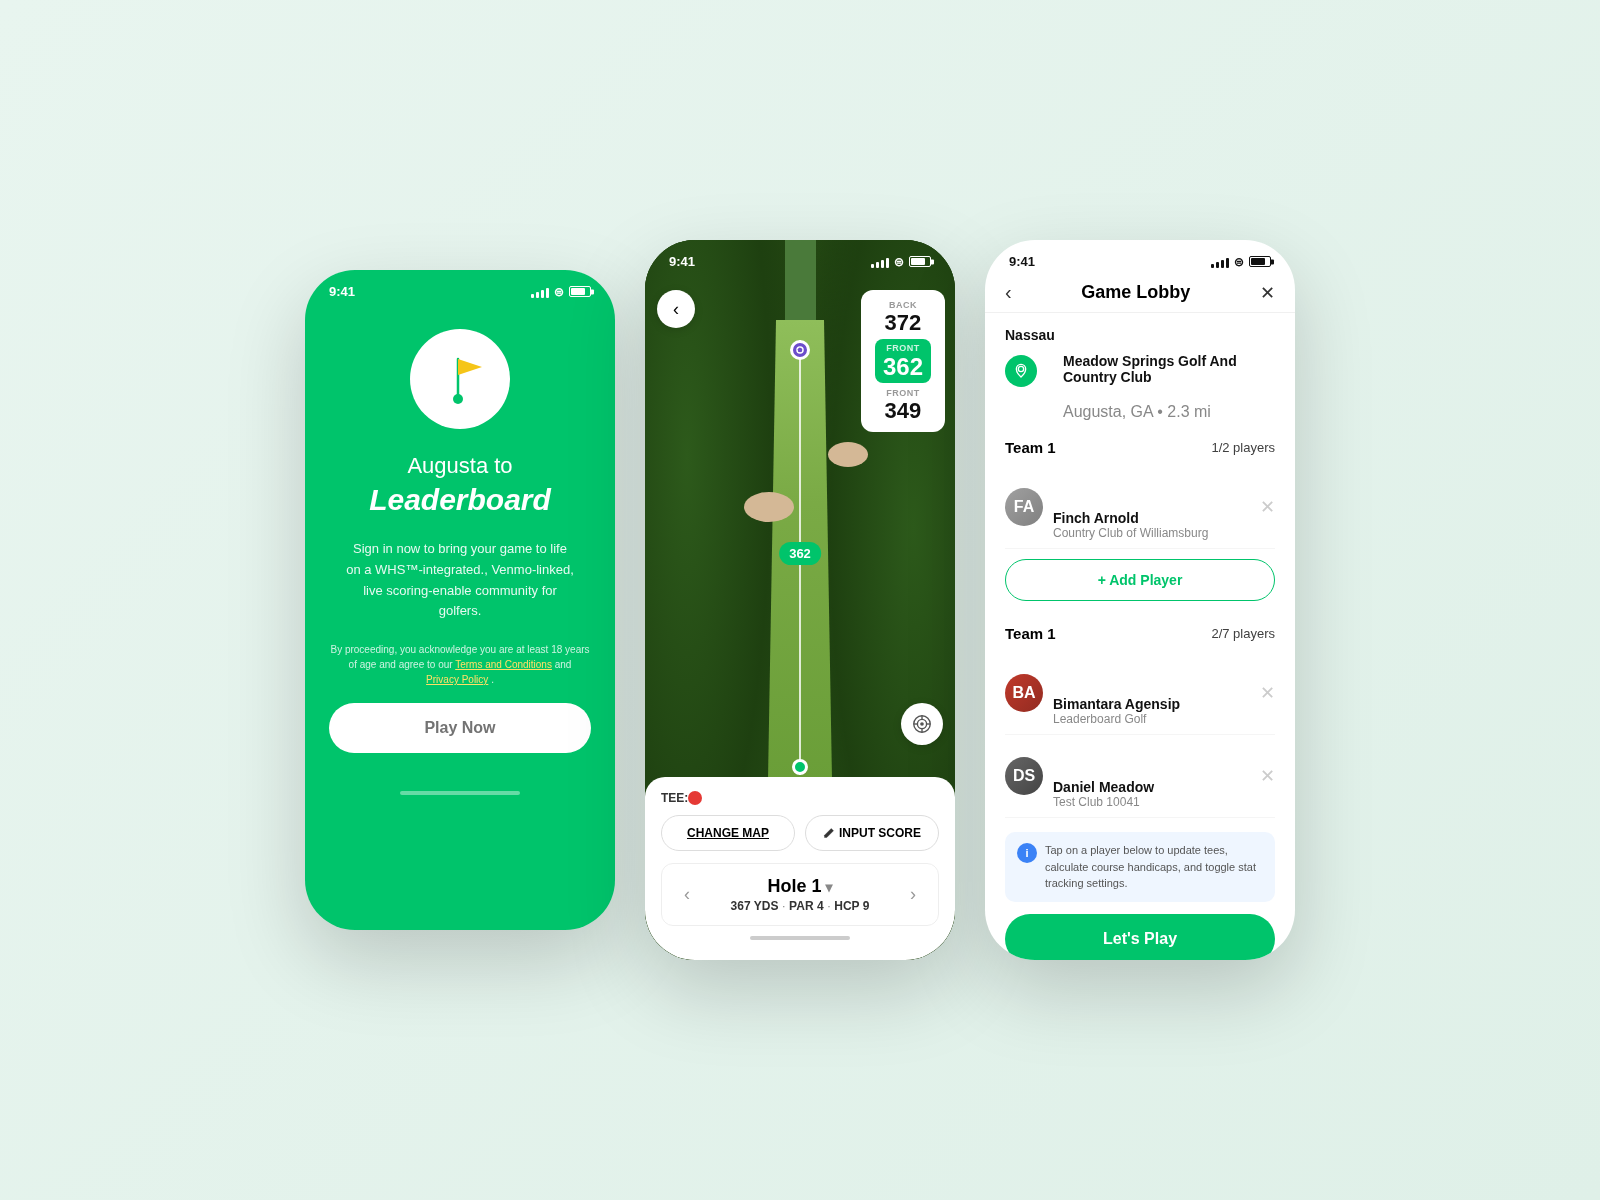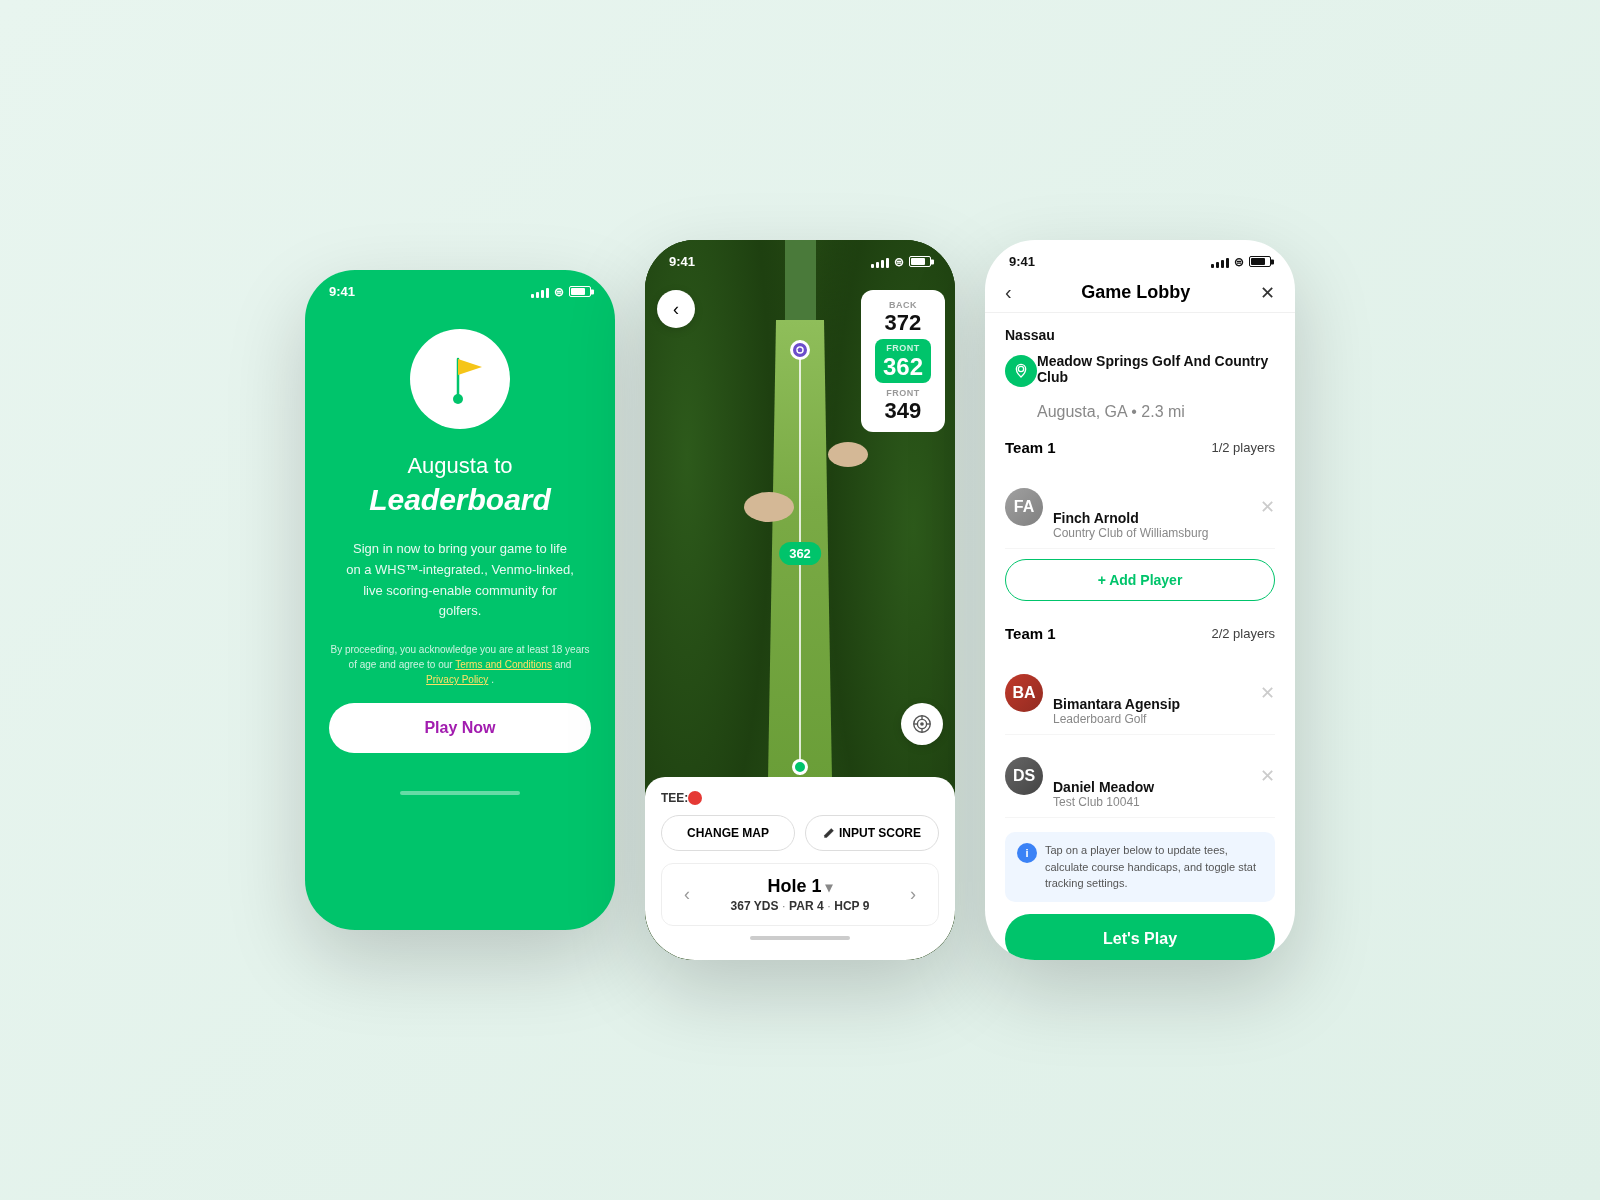--- a/index.html
+++ b/index.html
@@ -90,21 +90,21 @@
     }
     .terms-link { color: #ffe066; text-decoration: underline; cursor: pointer; }
     .play-btn {
       width: 100%;
       background: white;
       border: none;
       border-radius: 30px;
       padding: 16px;
       font-size: 16px;
       font-weight: 600;
-      color: #a21caf;
+      color: #737373;
       cursor: pointer;
     }
     .home-indicator {
       width: 120px;
       height: 4px;
       background: rgba(255,255,255,0.4);
       border-radius: 2px;
       margin: 8px auto 6px;
     }
 
@@ -338,20 +338,21 @@
     .change-map-btn {
       flex: 1;
       background: white;
       border: 1.5px solid #ddd;
       border-radius: 24px;
       padding: 10px;
       font-size: 12px;
       font-weight: 600;
       text-align: center;
       cursor: pointer;
+      text-decoration: underline;
     }
     .input-score-btn {
       flex: 1;
       background: white;
       border: 1.5px solid #ddd;
       border-radius: 24px;
       padding: 10px;
       font-size: 12px;
       font-weight: 600;
       text-align: center;
@@ -431,21 +432,21 @@
     .lobby-body { padding: 14px 20px; overflow: hidden; }
     .nassau-label {
       font-size: 14px;
       font-weight: 600;
       color: #111;
       margin-bottom: 10px;
     }
     .course-row {
       display: flex;
       align-items: flex-start;
-      gap: 0;
+      gap: 26px;
       margin-bottom: 18px;
     }
     .course-icon {
       width: 32px;
       height: 32px;
       background: #00c46b;
       border-radius: 50%;
       display: flex;
       align-items: center;
       justify-content: center;
@@ -784,21 +785,21 @@
         </div>
         <button class="remove-btn">✕</button>
       </div>
       <button class="add-player-btn">+ Add Player</button>
     </div>
 
     
     <div class="team-section">
       <div class="team-header">
         <span class="team-name">Team 1</span>
-        <span class="players-count">2/2 players</span>
+        <span class="players-count">2/7 players</span>
       </div>
       <div class="player-row">
         <div class="player-avatar">
           <div class="avatar-placeholder" style="background: linear-gradient(135deg, #c0392b, #922b21);">BA</div>
         </div>
         <div class="player-info">
           <div class="player-name">Bimantara Agensip</div>
           <div class="player-club">Leaderboard Golf</div>
         </div>
         <button class="remove-btn">✕</button>

